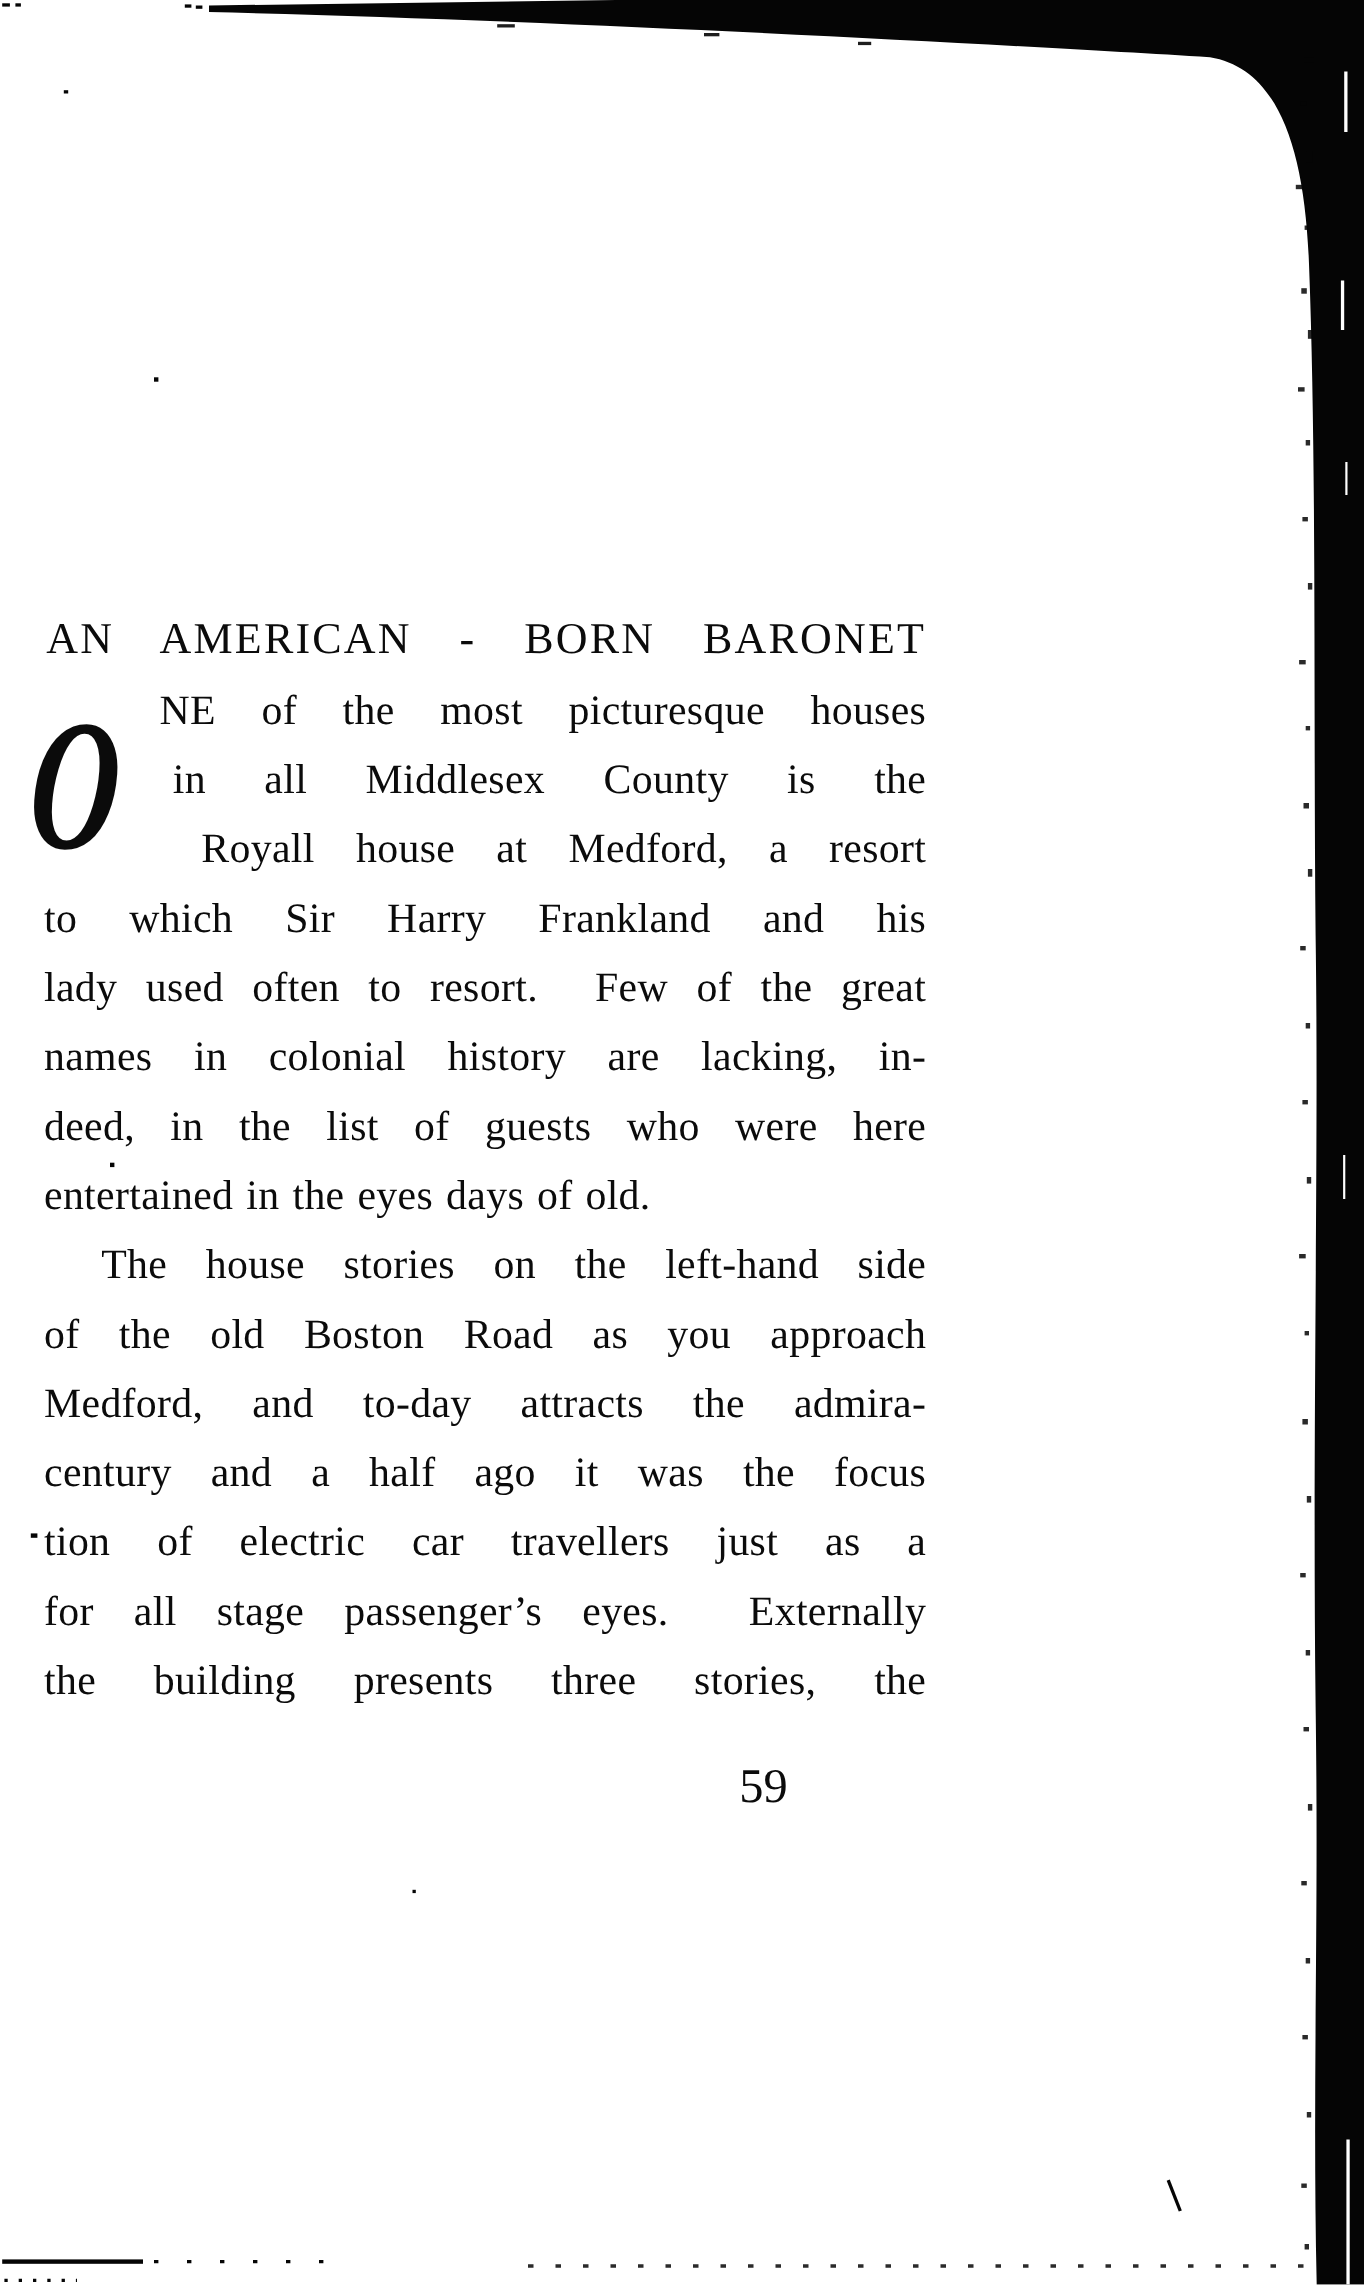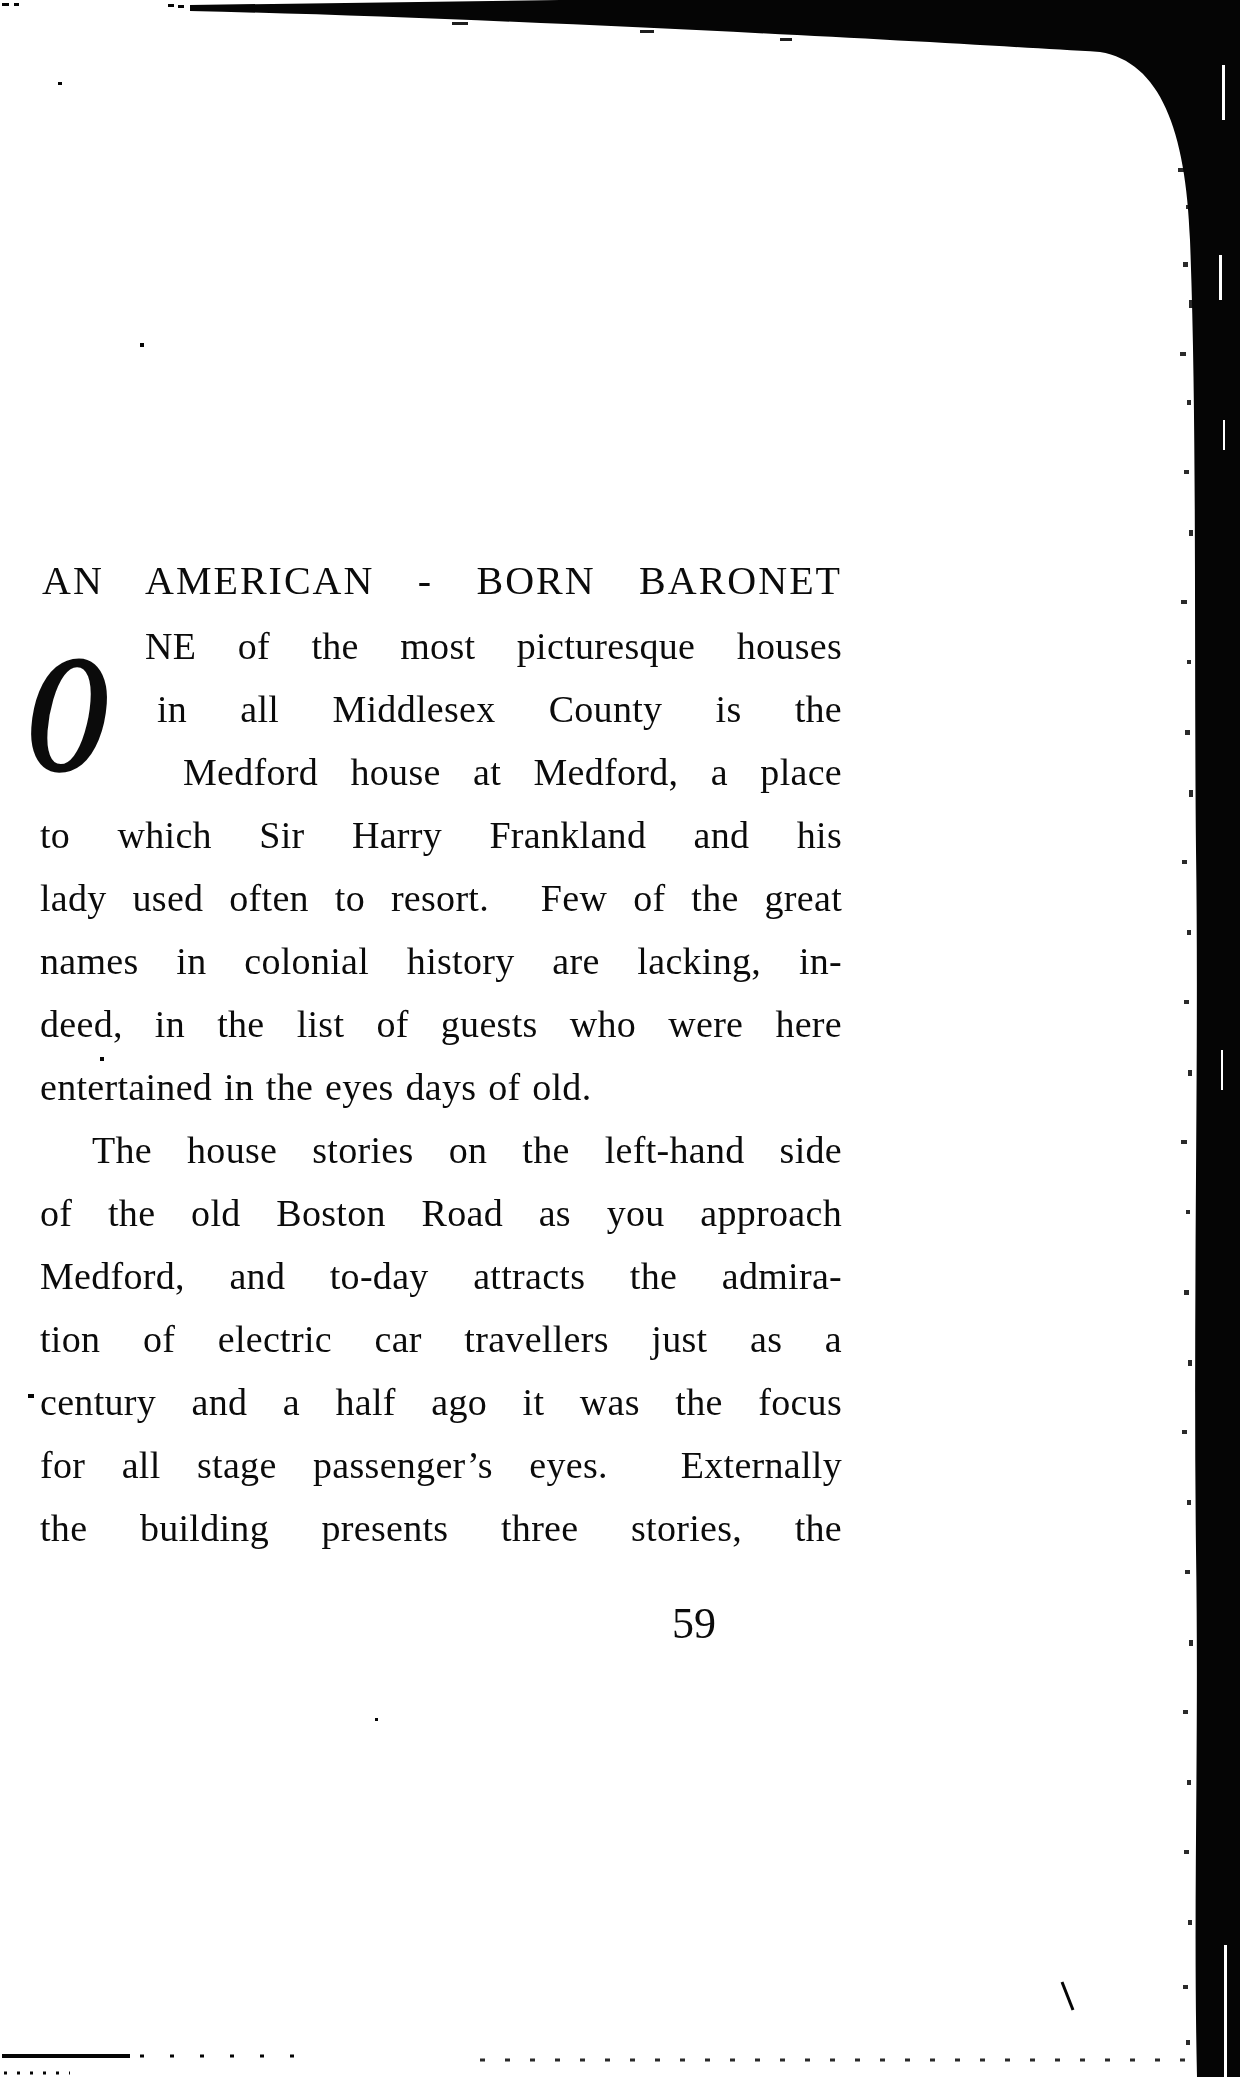--- a/index.html
+++ b/index.html
@@ -145,30 +145,30 @@
     </g>
   </svg>
 
   <div class="chapter-title">AN AMERICAN - BORN BARONET</div>
 
   <div class="drop-cap">O</div>
 
   <div class="text-block">
       <div class="line j" style="padding-left: 105px;">NE of the most picturesque houses</div>
       <div class="line j" style="padding-left: 117px;">in all Middlesex County is the</div>
-      <div class="line j" style="padding-left: 143px;">Medford house at Medford, a place</div>
+      <div class="line j" style="padding-left: 143px;">Royall house at Medford, a resort</div>
       <div class="line j">to which Sir Harry Frankland and his</div>
       <div class="line j">lady used often to resort.&nbsp; Few of the great</div>
       <div class="line j">names in colonial history are lacking, in-</div>
       <div class="line j">deed, in the list of guests who were here</div>
       <div class="line">entertained in the eyes days of old.</div>
       <div class="line j" style="padding-left: 52px;">The house stories on the left-hand side</div>
       <div class="line j">of the old Boston Road as you approach</div>
       <div class="line j">Medford, and to-day attracts the admira-</div>
+      <div class="line j">century and a half ago it was the focus</div>
       <div class="line j">tion of electric car travellers just as a</div>
-      <div class="line j">century and a half ago it was the focus</div>
       <div class="line j">for all stage passenger’s eyes.&nbsp; Externally</div>
       <div class="line j">the building presents three stories, the</div>
     </div>
 
   <div class="page-number">59</div>
 
 </div>
 
 </body></html>

